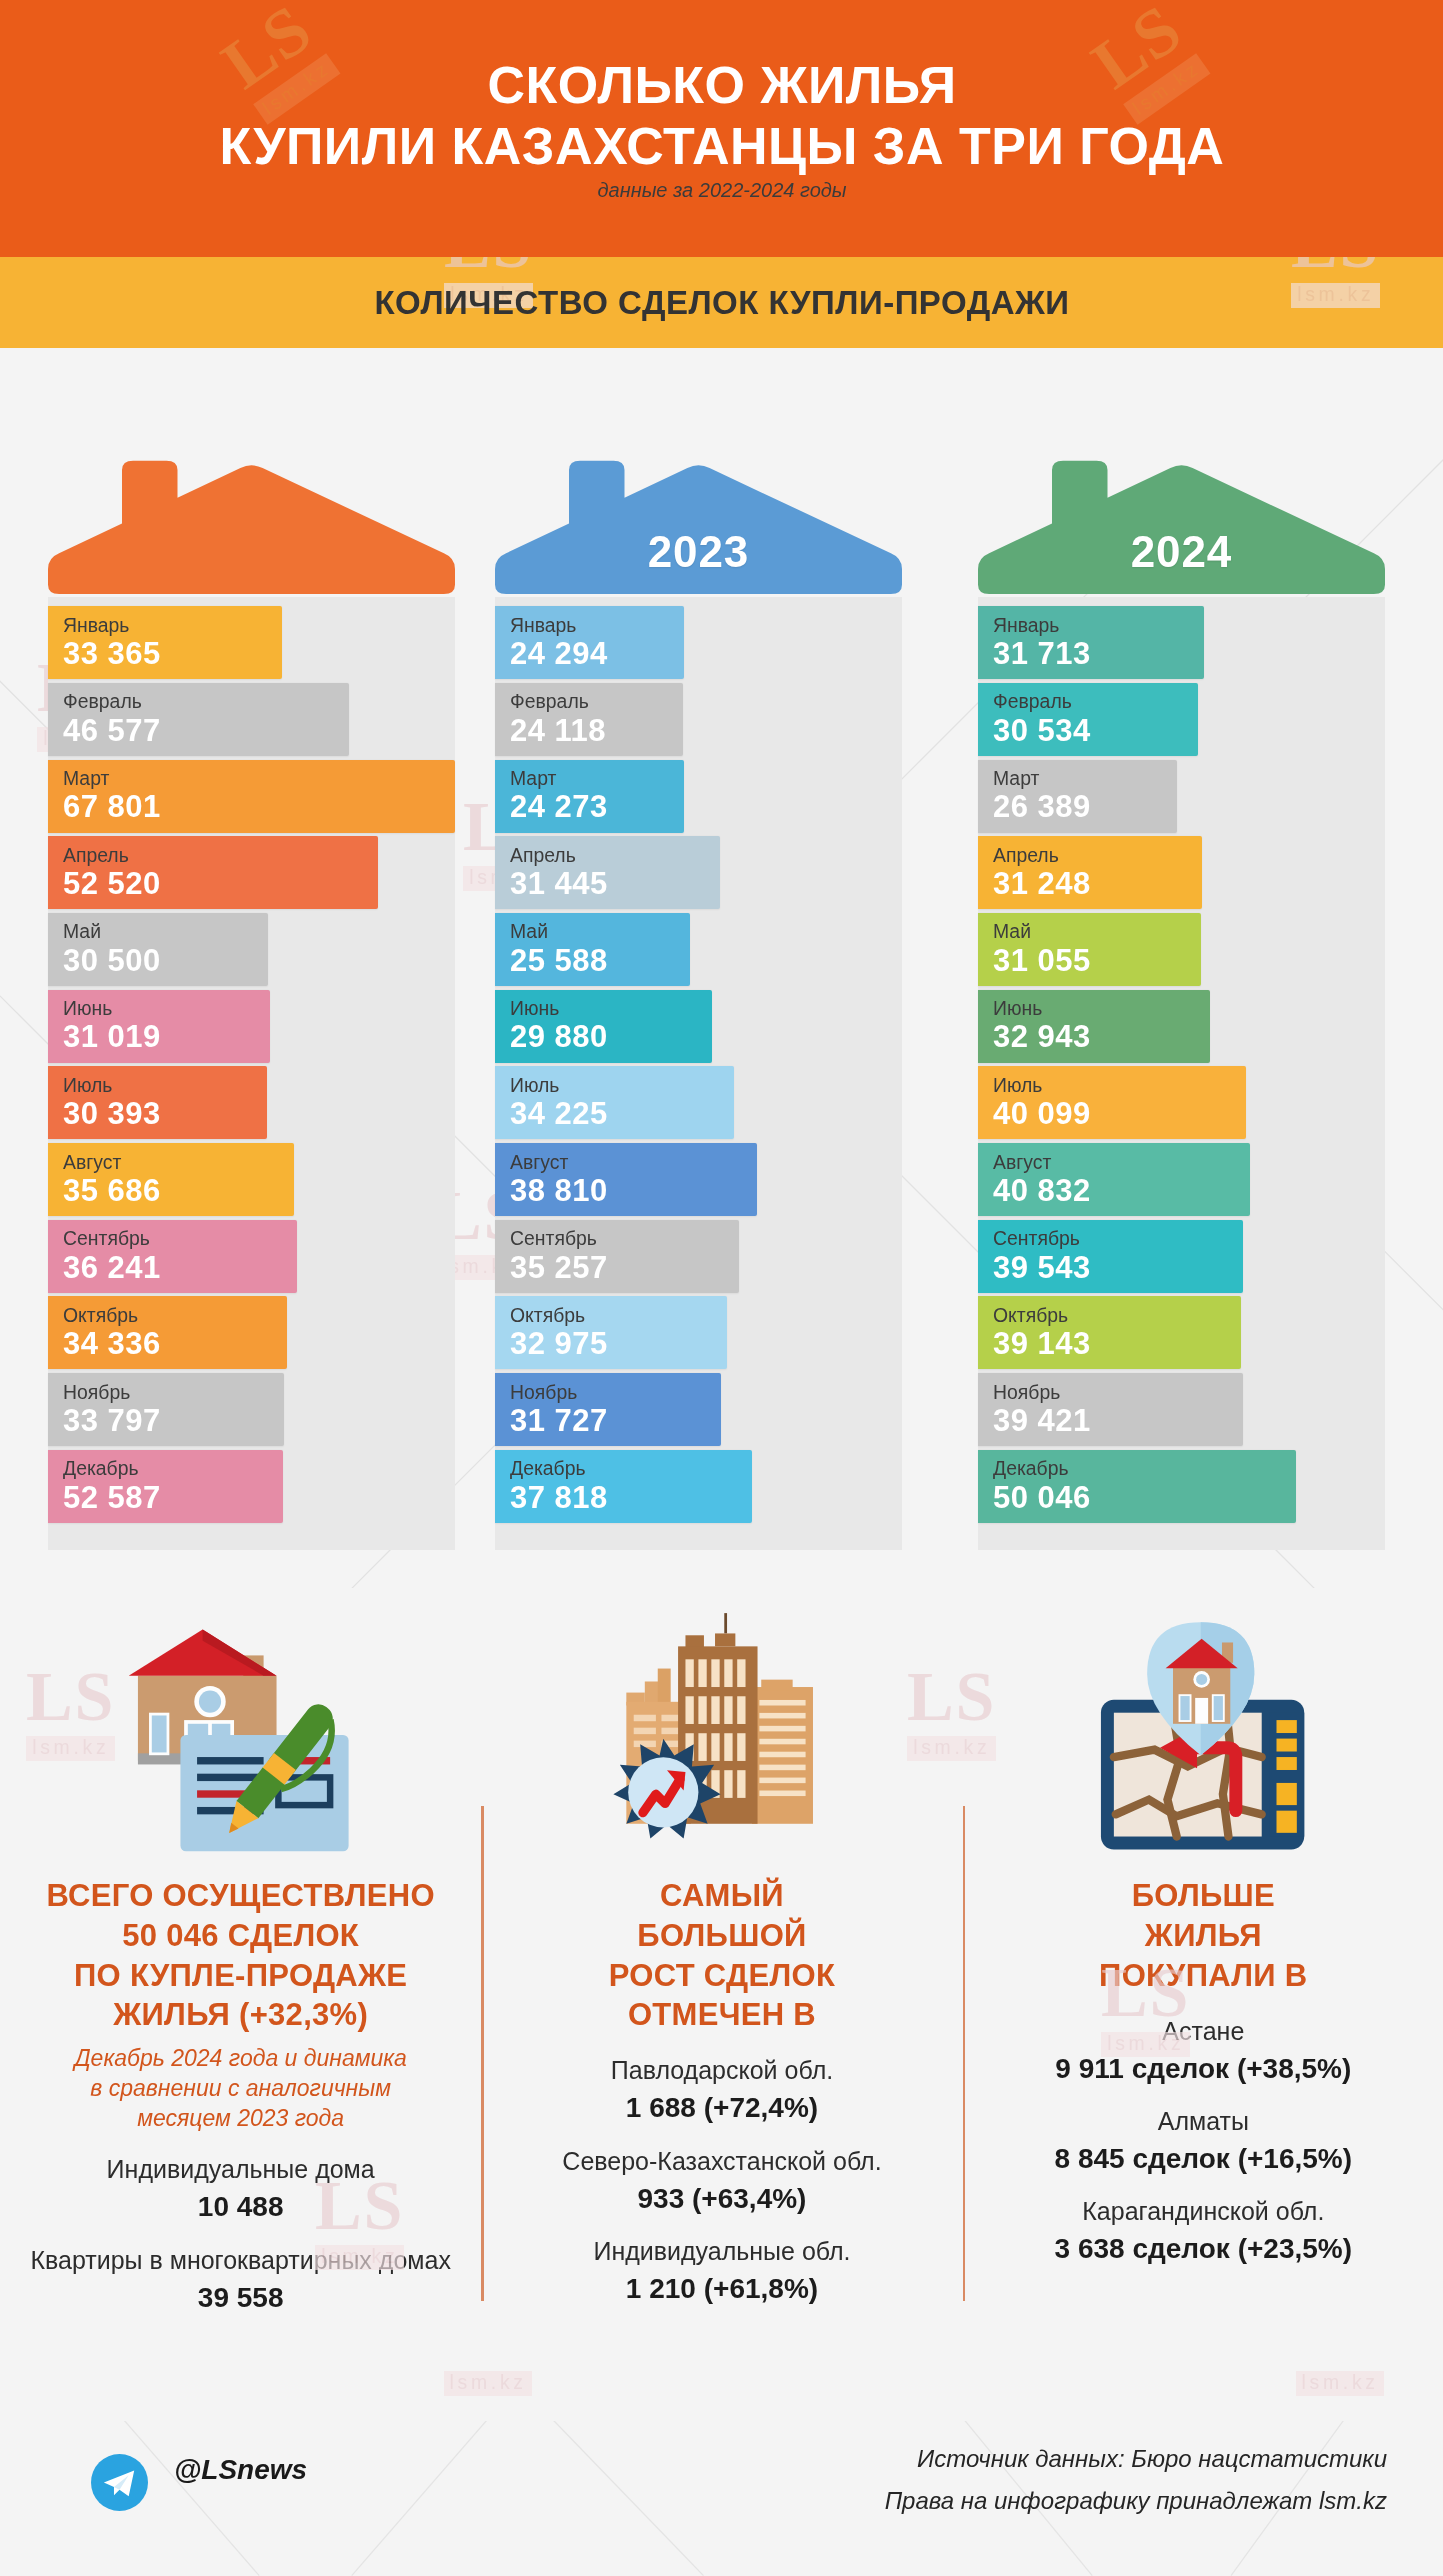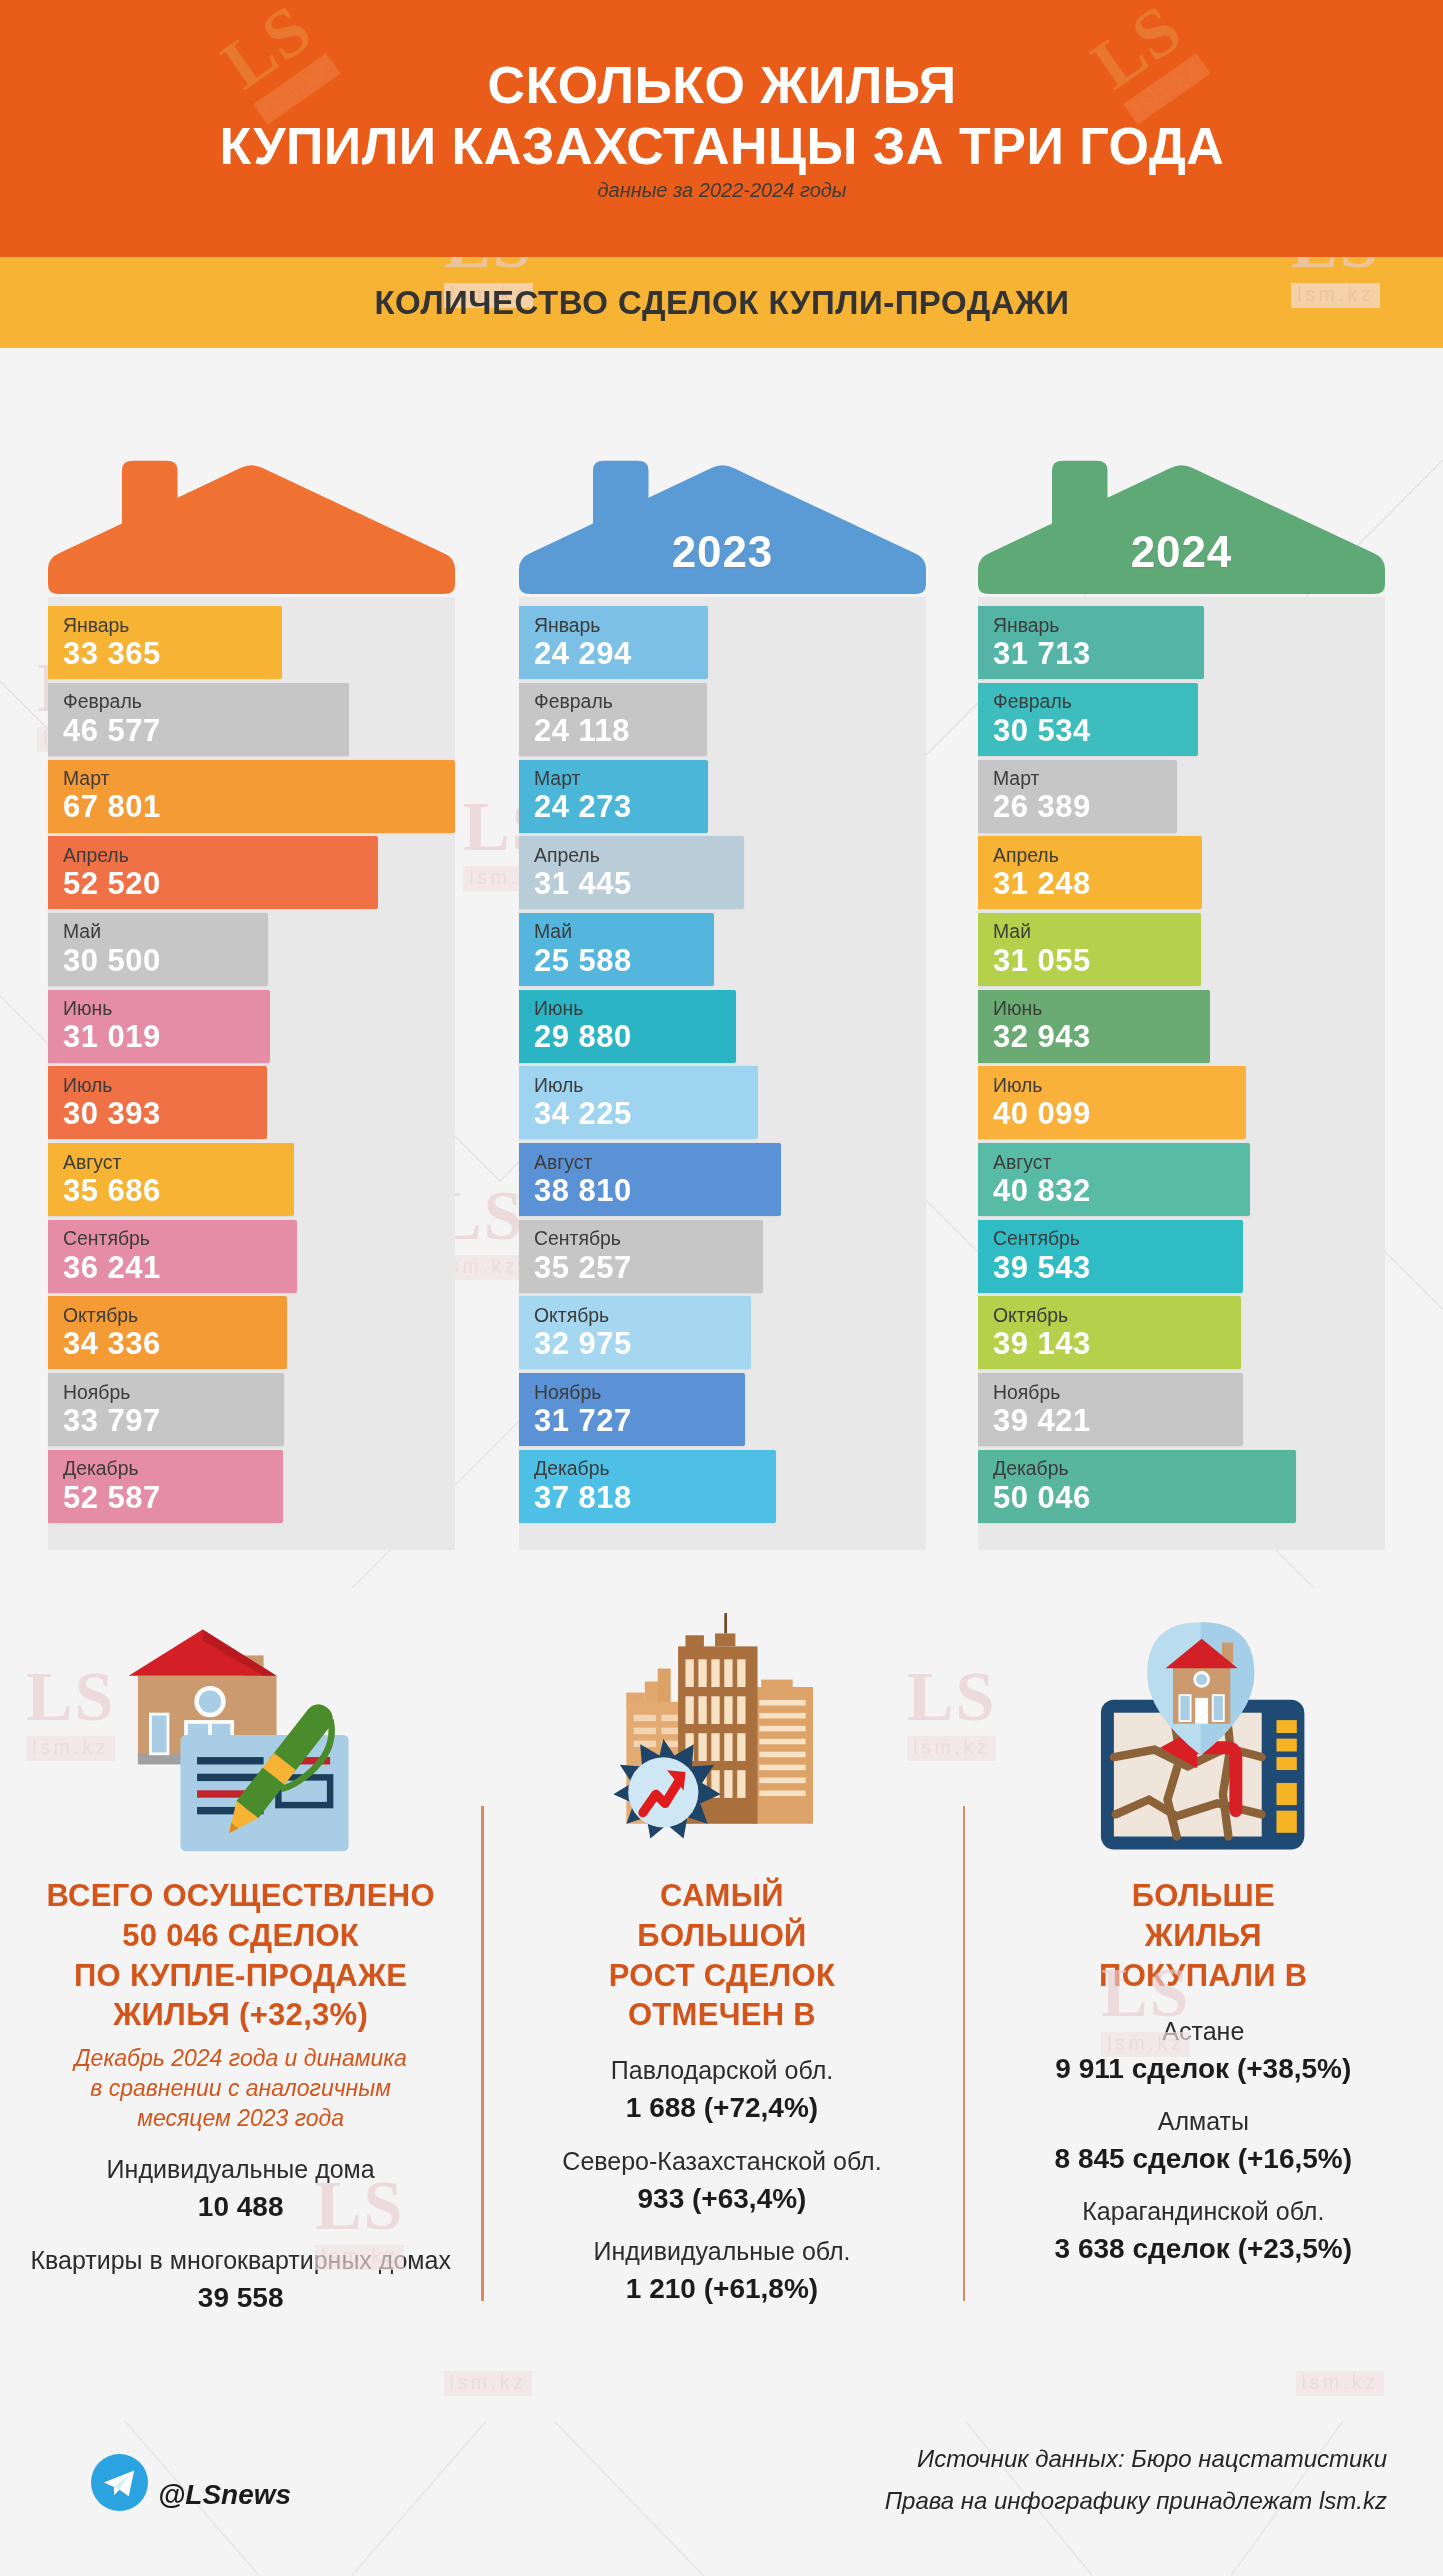--- a/index.html
+++ b/index.html
@@ -74,21 +74,21 @@
   .bg-lines {
     position: absolute; inset: 0; z-index: 0; pointer-events: none;
   }
   .year-col {
     position: absolute;
     top: 31px;
     width: 444px;
     z-index: 2;
   }
   .year-col.c0 { left: 33px; }
-  .year-col.c1 { left: 504px; }
+  .year-col.c1 { left: 480px; }
   .year-col.c2 { left: 963px; }
 
   .roof {
     position: relative;
     height: 218px;
     width: 407px;
     margin: 0 auto 0 15px;
   }
   .roof svg { display: block; width: 407px; height: 218px; }
   .roof-year {
@@ -201,21 +201,21 @@
   .footer {
     position: relative;
     width: 100%;
     height: 155px;
     background: #f4f4f4;
     z-index: 2;
   }
   .tg-wrap {
     position: absolute;
     left: 91px; top: 33px;
-    display: flex; align-items: flex-end; gap: 10px;
+    display: flex; align-items: flex-start; gap: 26px;
   }
   .tg-handle {
     font-size: 28px; font-weight: bold; font-style: italic; color: #1a1a1a;
   }
   .source-lines {
     position: absolute;
     right: 57px; top: 16.7px;
     text-align: right;
   }
   .source-lines div {

